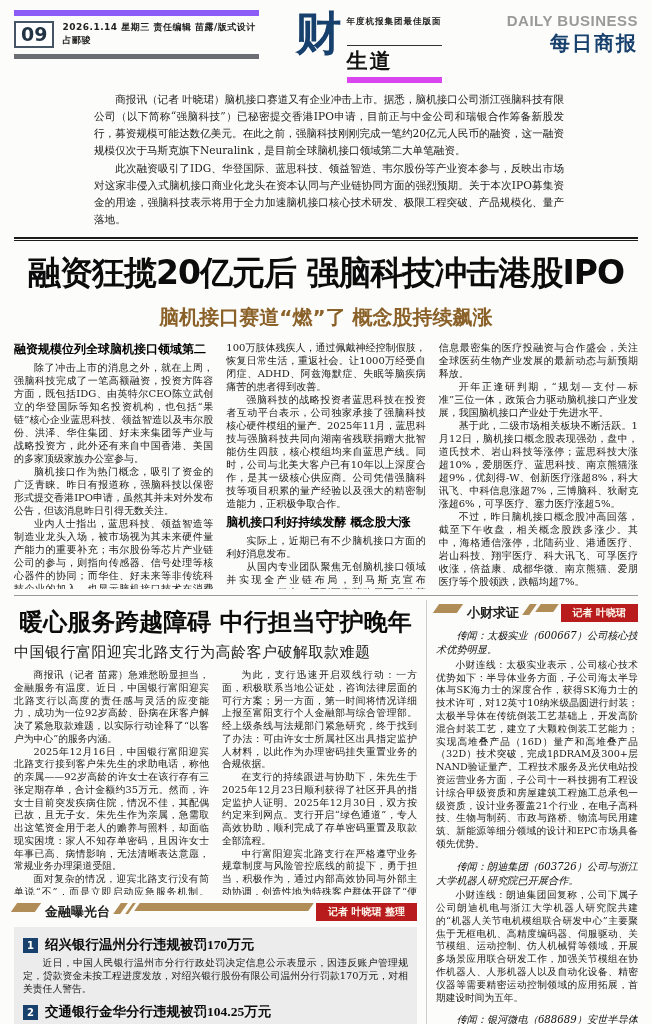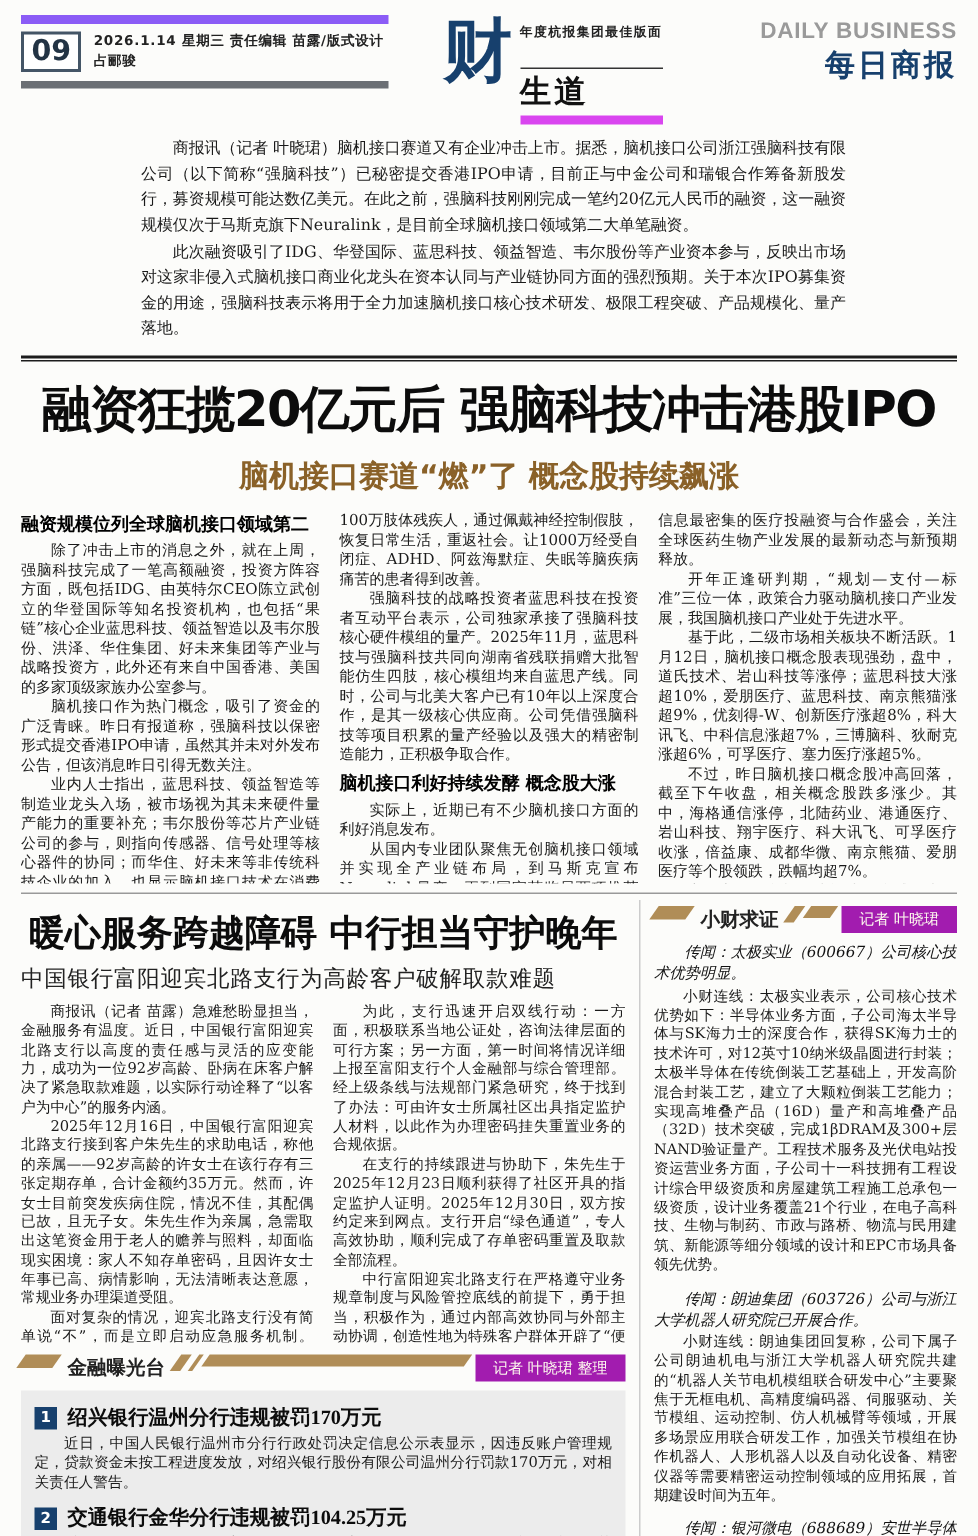--- a/index.html
+++ b/index.html
@@ -49,21 +49,21 @@
   .mid-col { flex:1; font-size:9.8px; line-height:1.3; text-align:justify; height:226px; overflow:hidden; }
   .mid-col p { text-indent:2em; }
 
   
   .section-bar { display:flex; align-items:flex-start; gap:5px; margin-top:8px; height:18px; }
   .wedge { width:24px; height:9px; background:#b08d57; transform:skewX(-35deg); }
   .bar-label { font-family:"DejaVu Sans",sans-serif; font-weight:bold; font-size:13px; color:#222; white-space:nowrap; padding:0 2px; }
   .slash { width:7px; height:11px; background:#b08d57; transform:skewX(-35deg); }
   .slash.thin { width:3px; }
   .bar-fill { flex:1; height:8px; background:#b08d57; transform:skewX(-35deg); }
-  .byline-box { background:#a21caf; color:#fdf8ee; font-family:"DejaVu Sans",sans-serif; font-size:10px; font-weight:normal; padding:2px 12px; white-space:nowrap; }
+  .byline-box { background:#b91c1c; color:#fdf8ee; font-family:"DejaVu Sans",sans-serif; font-size:10px; font-weight:bold; padding:2px 12px; white-space:nowrap; }
 
   
   .expose-panel { background:#ececec; margin-top:6px; padding:9px 9px 6px; height:200px; overflow:hidden; }
   .expose-item { margin-bottom:7px; }
   .expose-head { display:flex; align-items:center; gap:7px; margin-bottom:3px; }
   .num-badge { width:15px; height:15px; background:#17406d; color:#fff; font-family:"DejaVu Sans",sans-serif; font-size:10px; font-weight:bold; display:flex; align-items:center; justify-content:center; flex:0 0 auto; }
   .expose-title { font-family:Liberation Serif, serif; font-weight:bold; font-size:13.5px; color:#0c0c0c; }
   .expose-body { font-size:9.8px; line-height:1.32; text-align:justify; text-indent:2em; color:#1a1a1a; }
 
   

